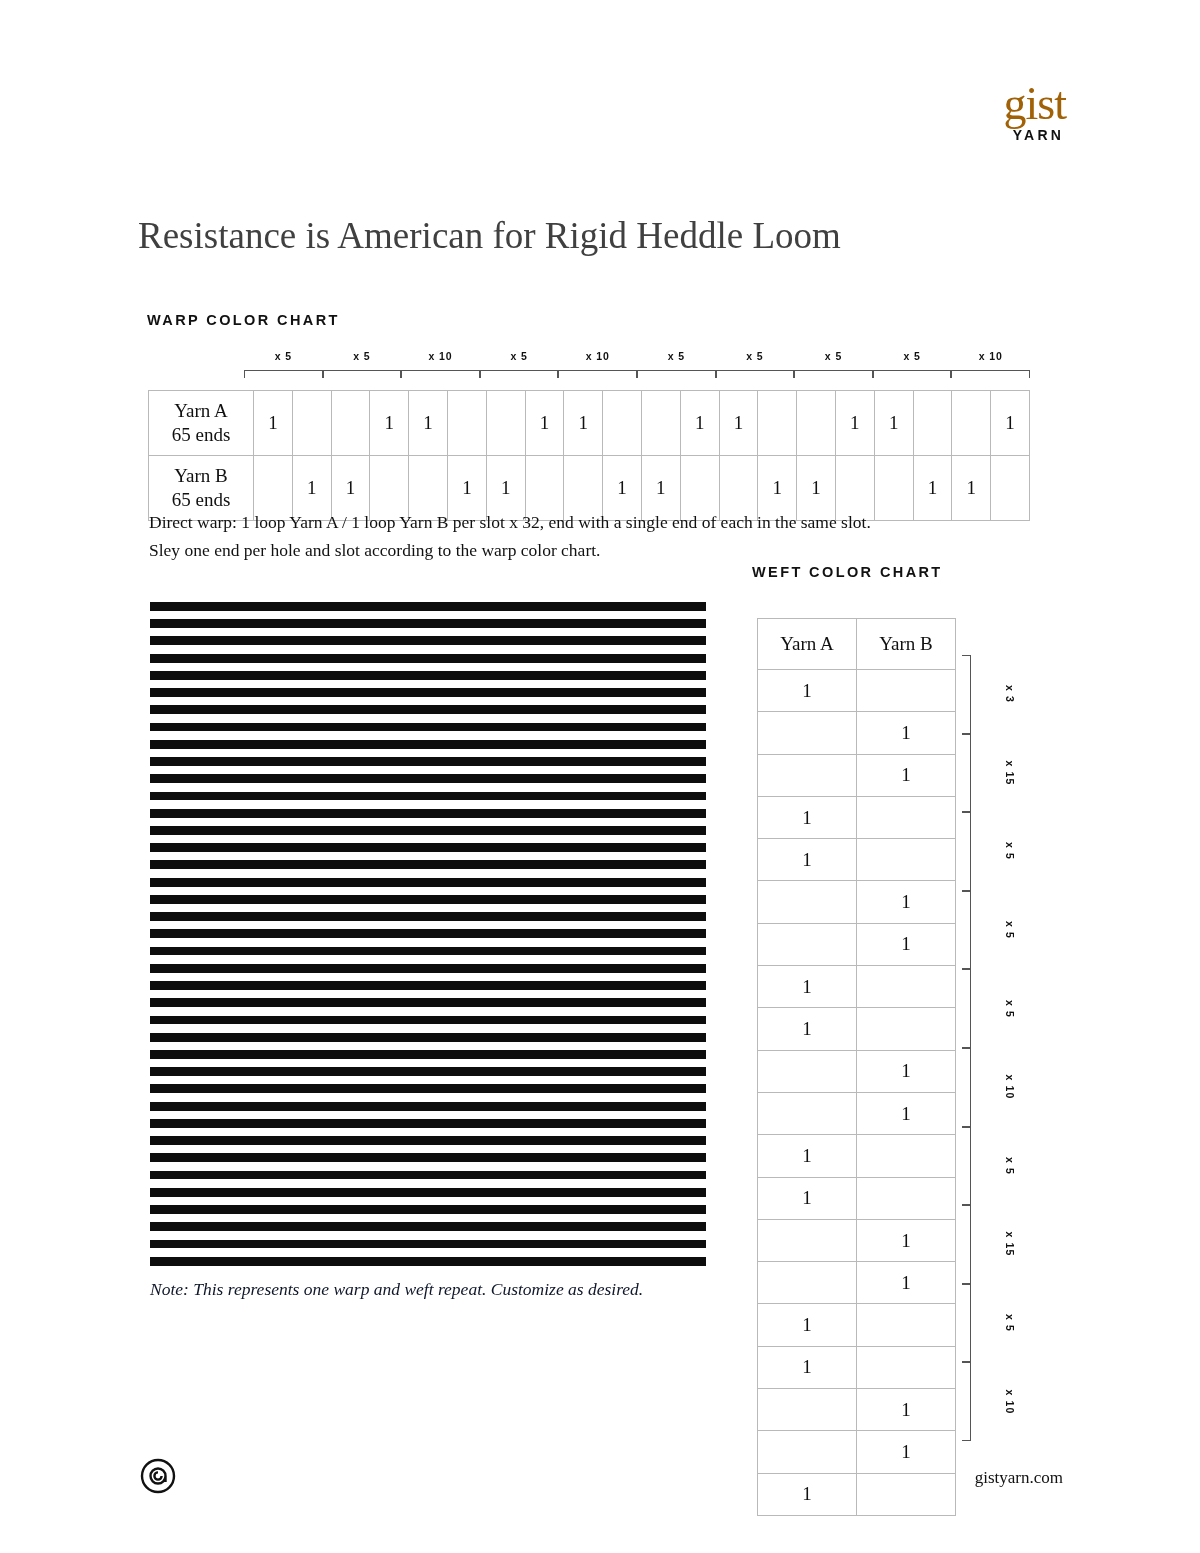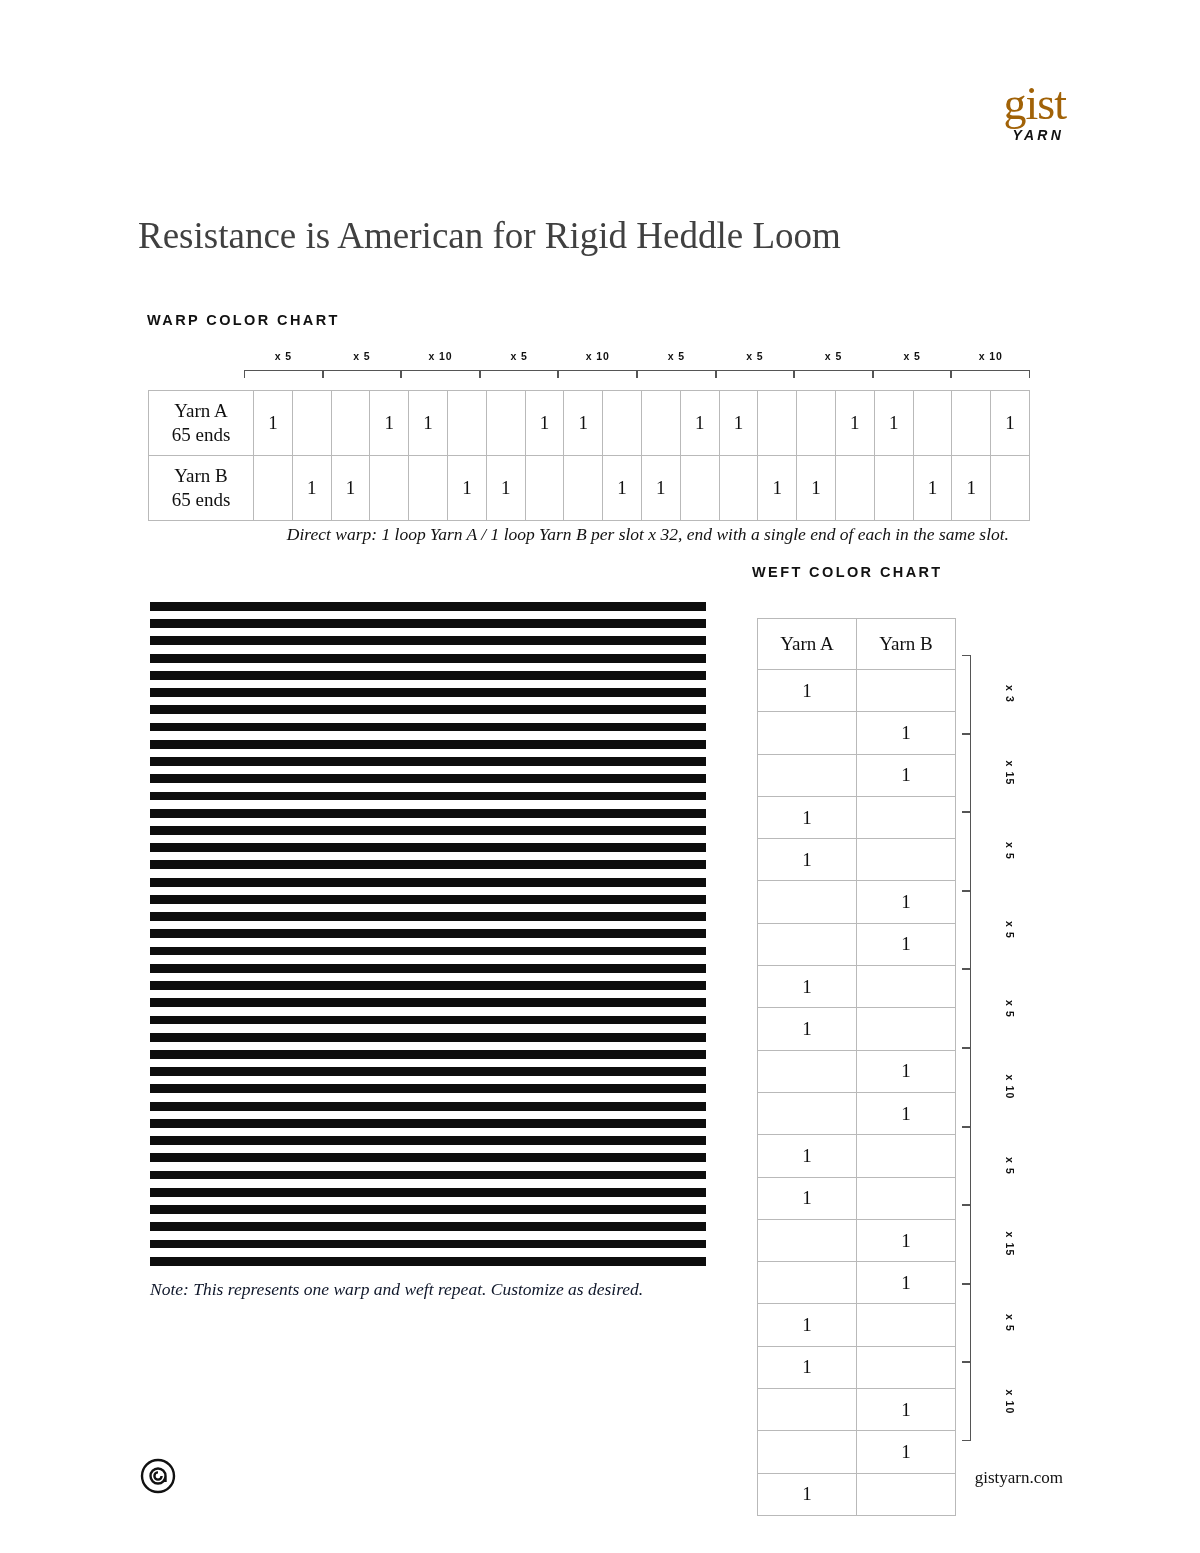--- a/index.html
+++ b/index.html
@@ -34,21 +34,20 @@
   }
   #brand-logo .brand-sub {
     font-family: "Liberation Sans", sans-serif;
     font-size: 14px;
     font-weight: bold;
     letter-spacing: 3.2px;
     color: #111111;
     display: block;
     margin-top: 2px;
     margin-right: 2px;
-    font-style: italic;
   }
 
   
   #page-title {
     position: absolute;
     left: 138px;
     top: 214px;
     font-size: 37px;
     font-weight: normal;
     letter-spacing: 0px;
@@ -132,27 +131,25 @@
   }
   #warp-table td.cell {
     height: 62px;
     font-size: 19px;
   }
 
   
   #warp-instructions {
     position: absolute;
     left: 149px;
-    top: 520px;
+    top: 508px;
     font-size: 17.5px;
-    font-style: italic;
     line-height: 1.62;
     color: #111111;
     width: 860px;
-    text-align: right;
   }
   #warp-instructions div { white-space: nowrap; }
 
   
   #draft-wrap {
     position: absolute;
     left: 150px;
     top: 602px;
     width: 556px;
     height: 672px;
@@ -353,20 +350,21 @@
           <td class="cell">1</td>
           <td class="cell">1</td>
           <td class="cell"></td>
         </tr>
       </tbody>
   </table>
 </div>
 
 <div id="warp-instructions">
   <div>Direct warp: 1 loop Yarn A / 1 loop Yarn B per slot x 32, end with a single end of each in the same slot.</div>
+  <div>Sley one end per hole and slot according to the warp color chart.</div>
 </div>
 
 <div id="draft-wrap">
   <svg id="draft-svg" viewBox="0 0 556 672" preserveAspectRatio="none">
     <rect x="0" y="0" width="556" height="672" fill="#ffffff"></rect>
     <g id="draft-cells" shape-rendering="crispEdges">
         <rect x="0.000" y="0.000" width="8.774" height="8.835" fill="#0d0d0d"></rect>
         <rect x="8.554" y="0.000" width="8.774" height="8.835" fill="#0d0d0d"></rect>
         <rect x="17.108" y="0.000" width="8.774" height="8.835" fill="#0d0d0d"></rect>
         <rect x="25.662" y="0.000" width="8.774" height="8.835" fill="#0d0d0d"></rect>

